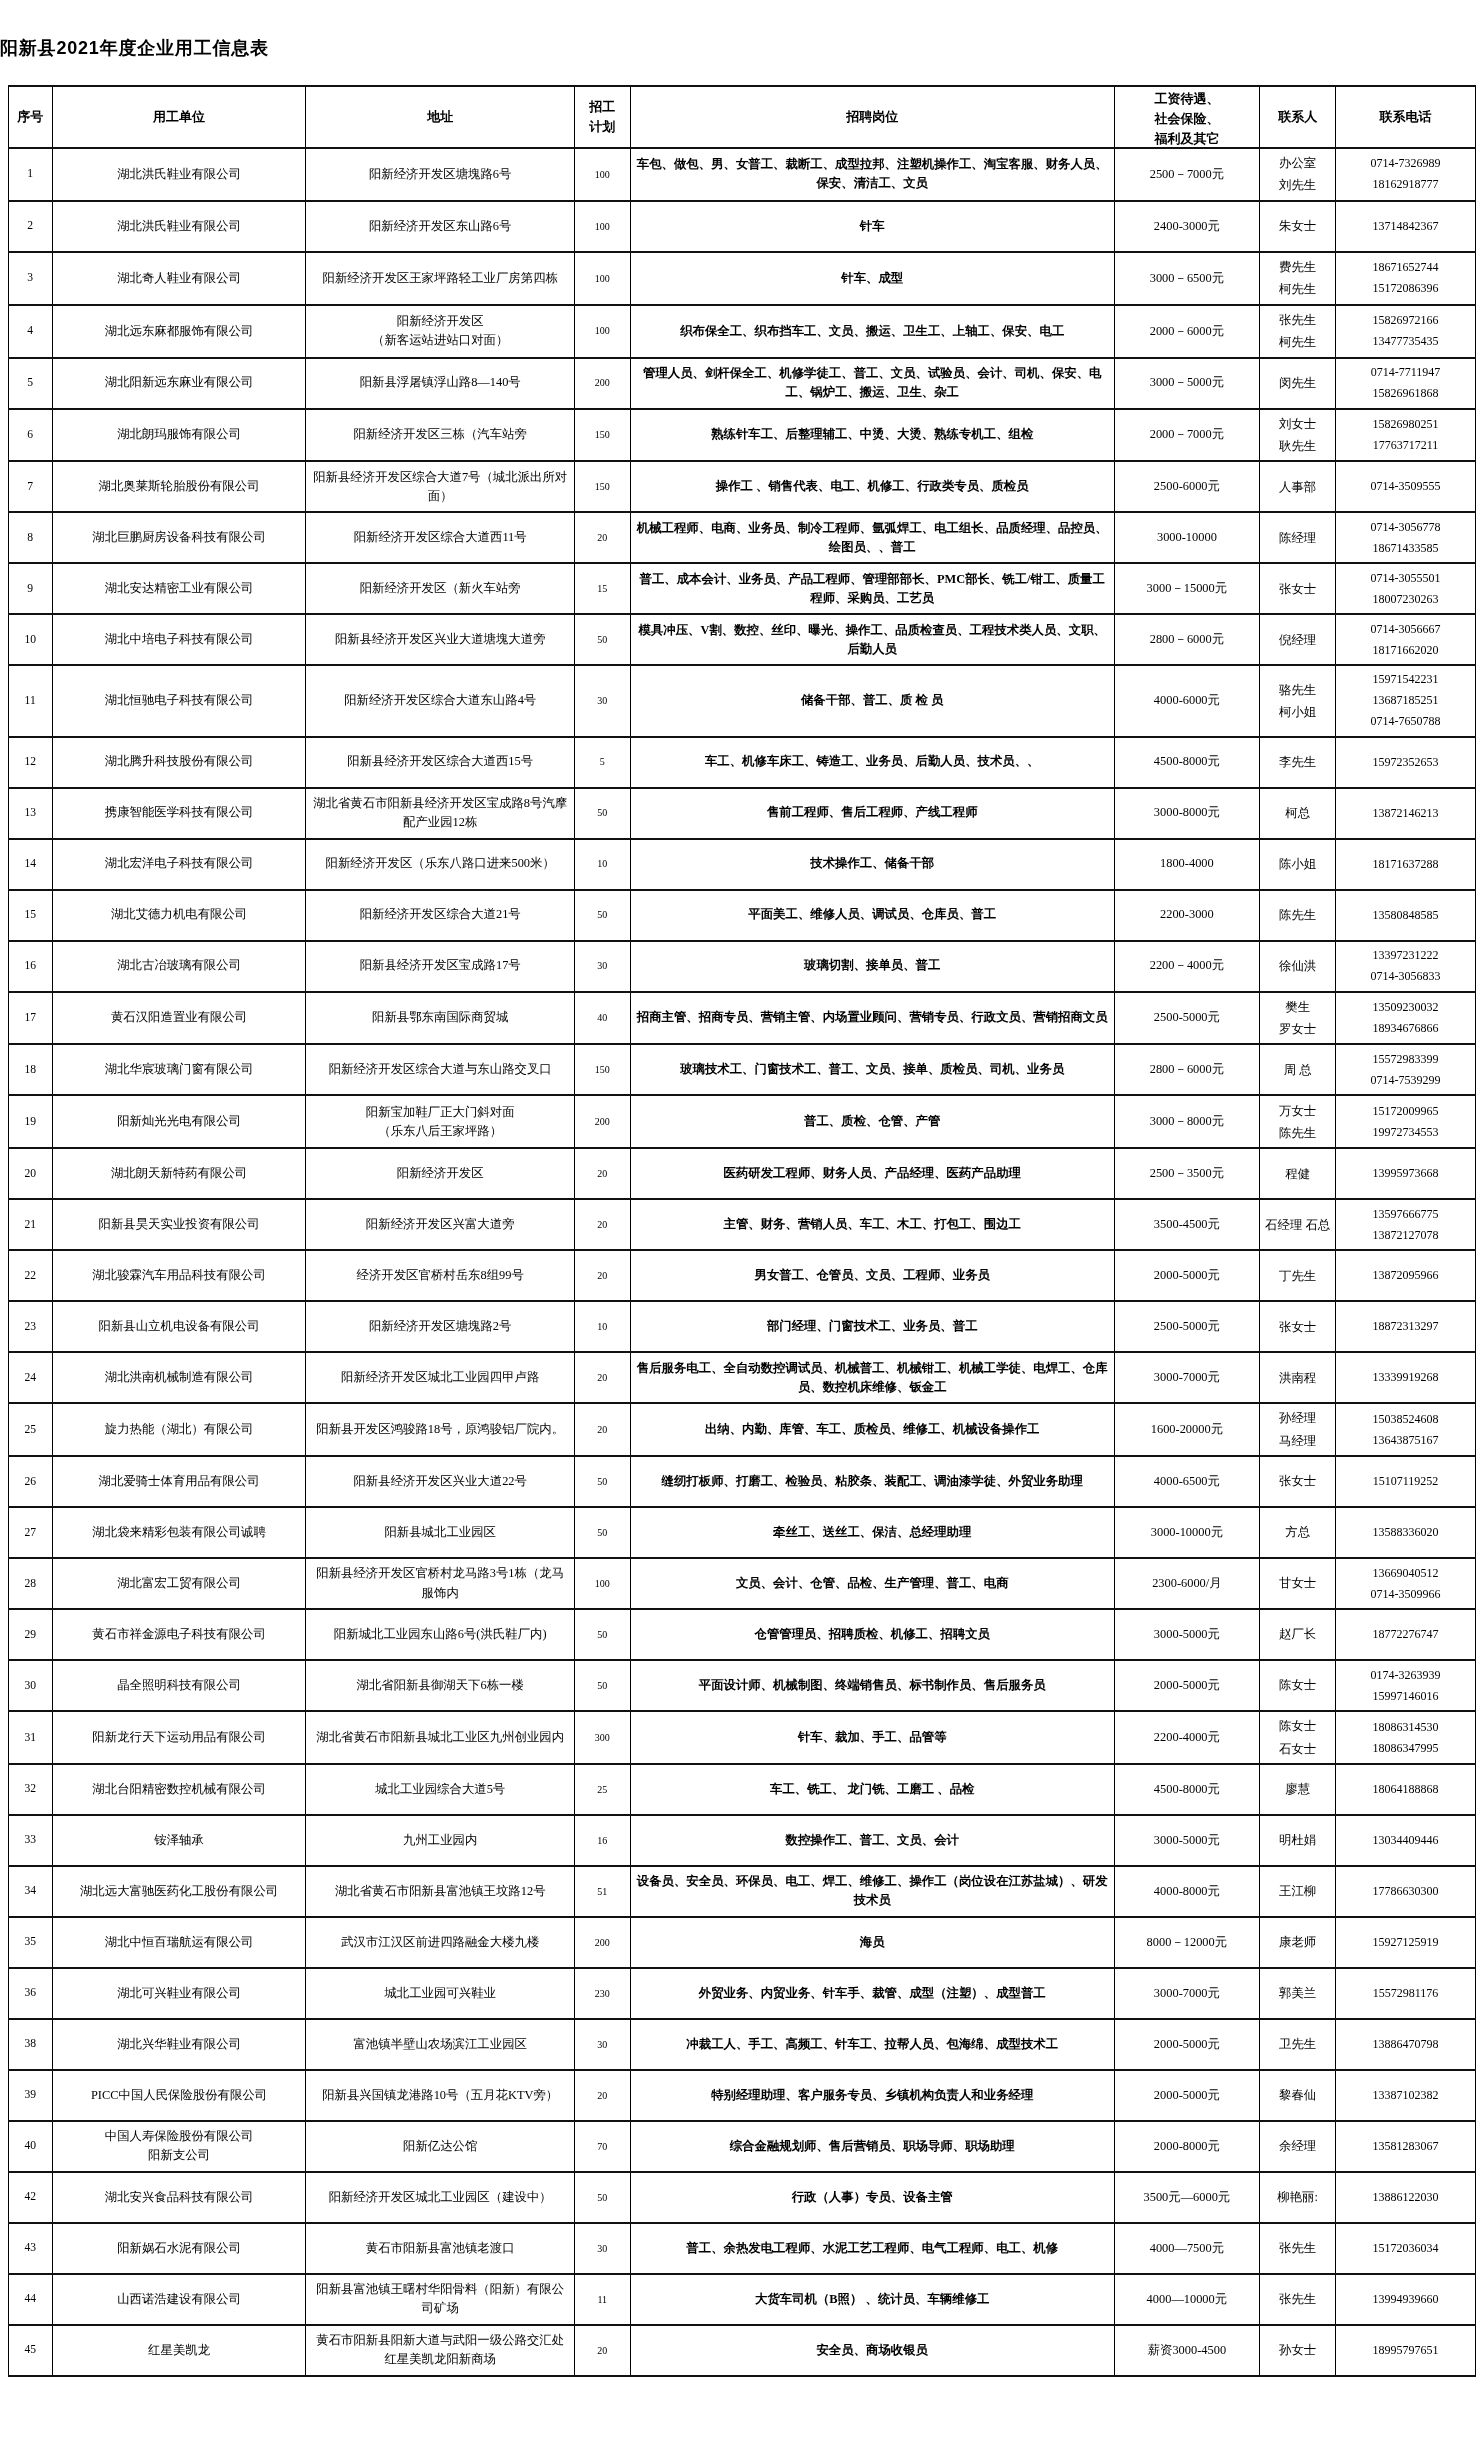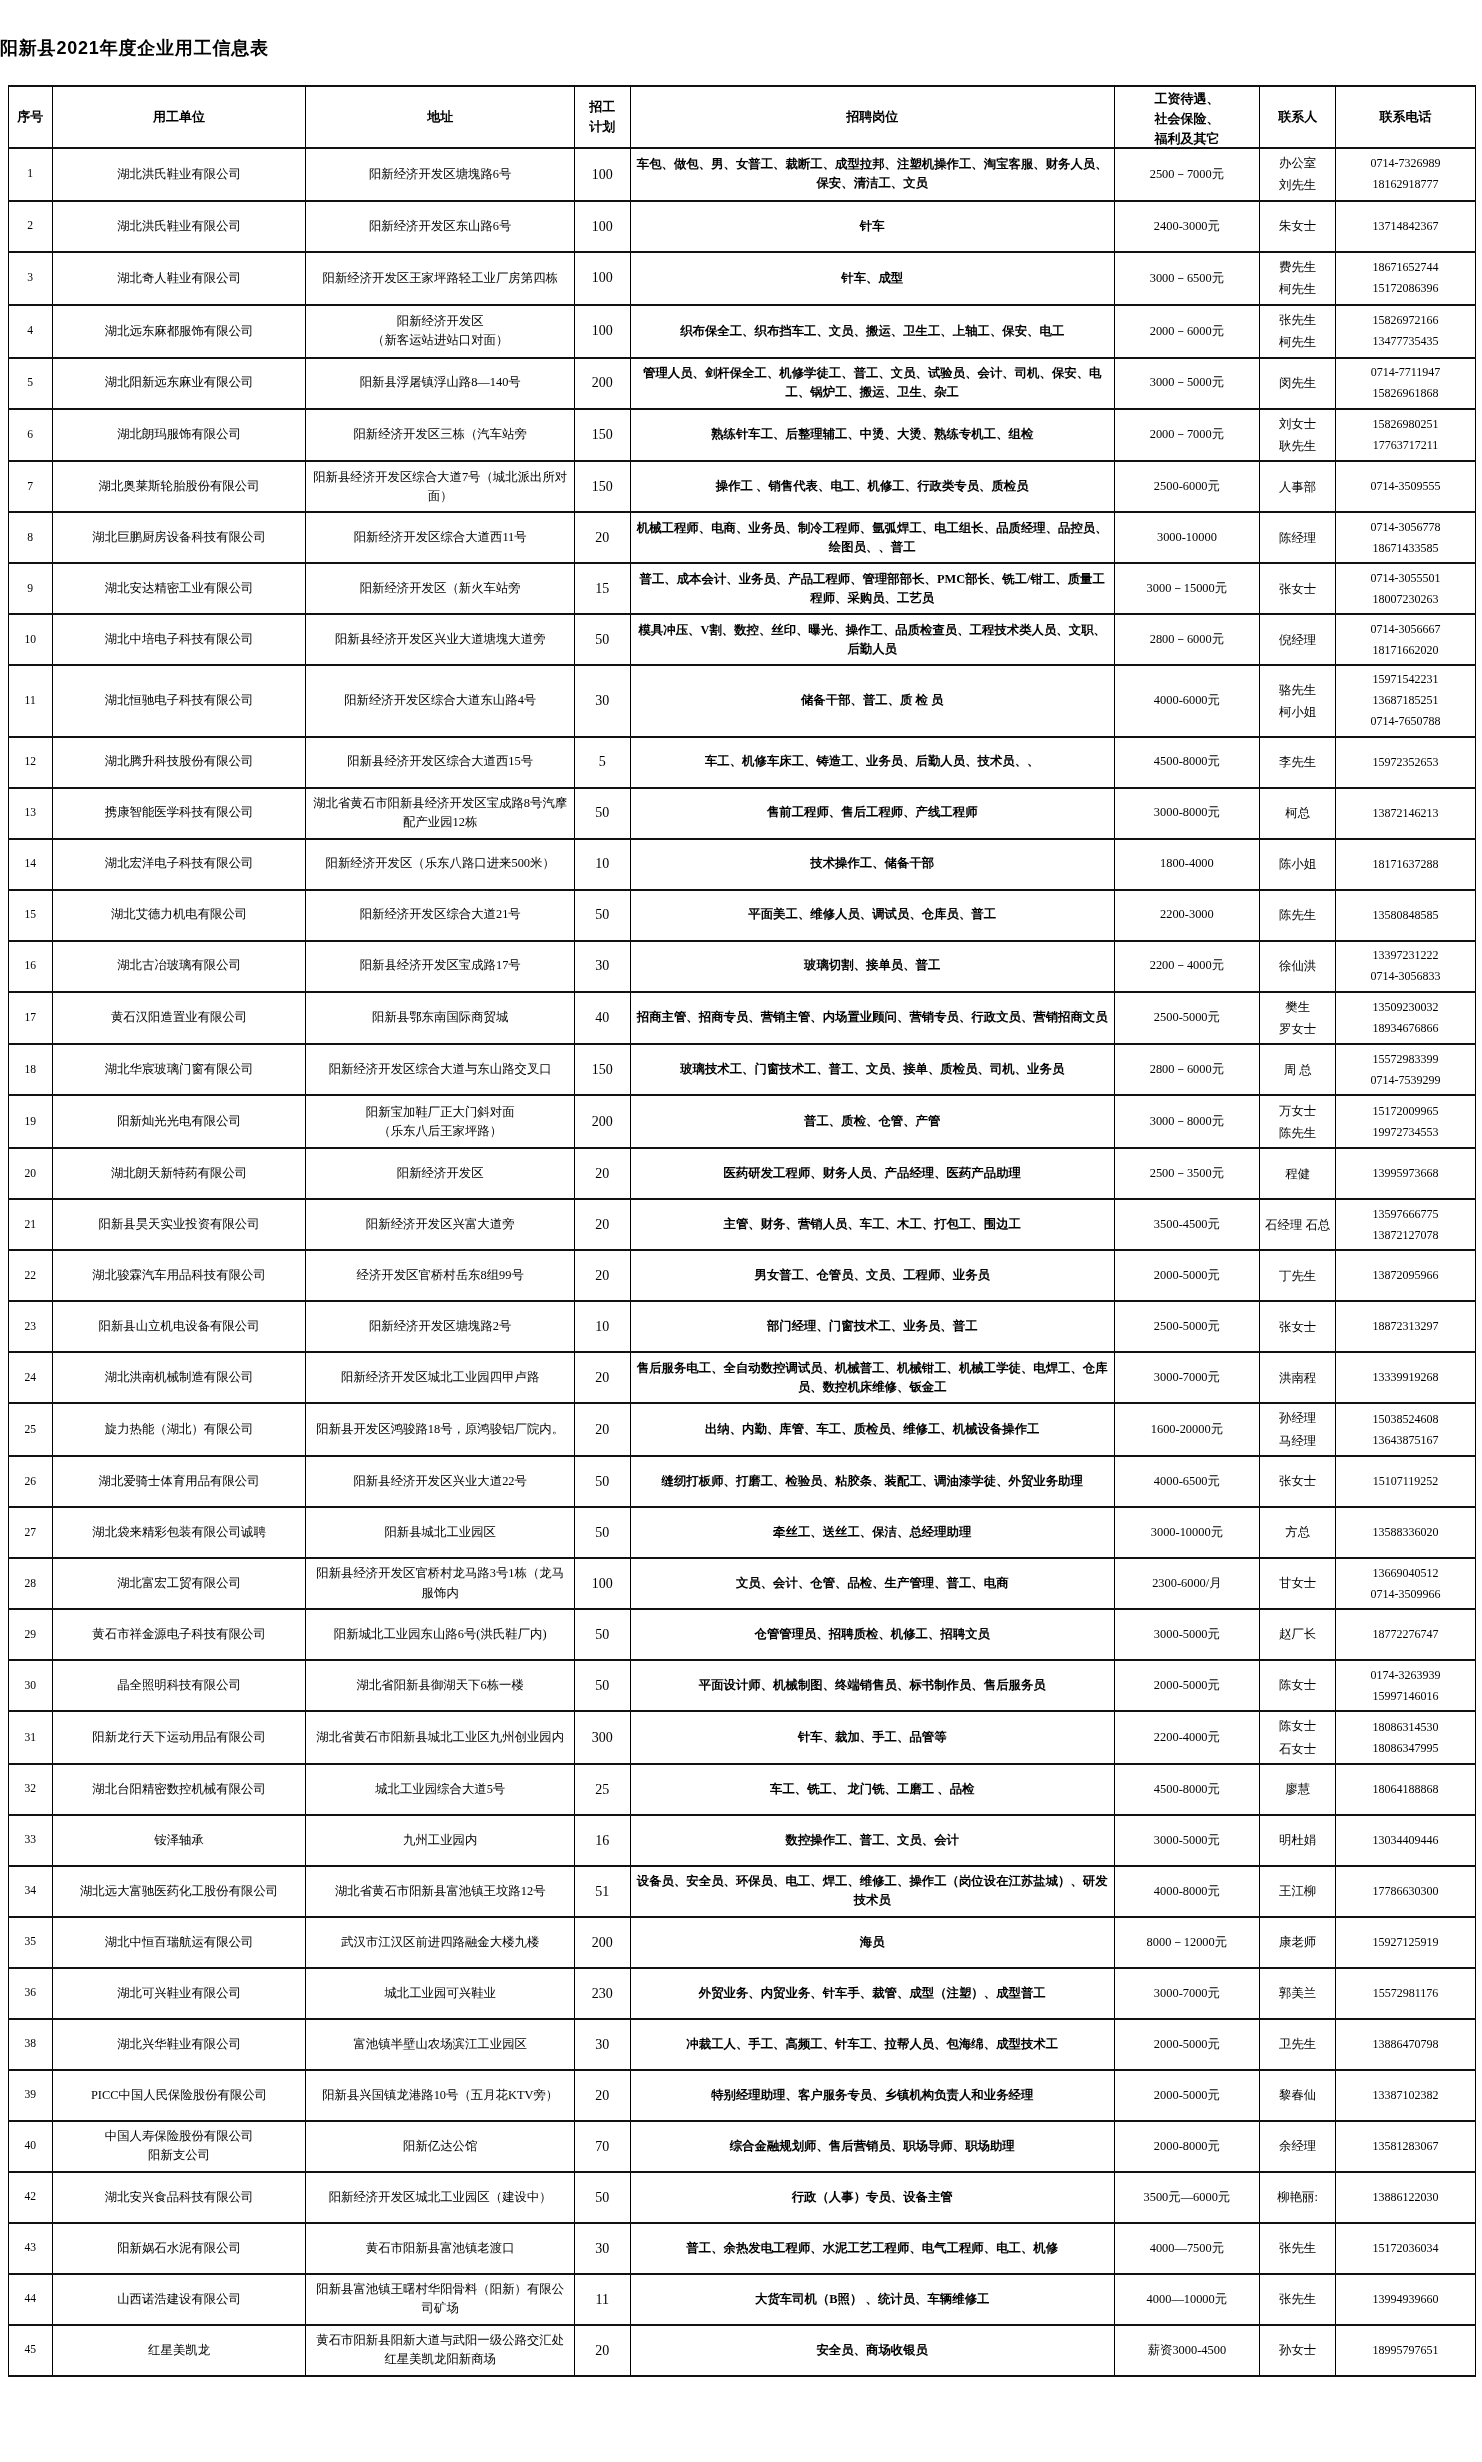--- a/index.html
+++ b/index.html
@@ -44,21 +44,21 @@
     height: 60px;
     padding: 1.5px 3.1px;
   }
   .emp-table thead th .hclip {
     max-height: 57px;
     overflow: hidden;
     line-height: 20px;
   }
   .emp-table tbody td { height: 51px; }
   .emp-table td.c0 { font-size: 11.6px; }            
-  .emp-table td.c3 { font-size: 14px; }            
+  .emp-table td.c3 { font-size: 10px; }            
   .emp-table td.c4 { padding: 3.1px 5.4px; font-weight: bold; }           
   .emp-table td.c6 { line-height: 1.8; }           
   .emp-table td.c7 { font-size: 12px; line-height: 1.75; } 
   col.w-no      { width: 3.0%; }
   col.w-company { width: 17.3%; }
   col.w-address { width: 18.3%; }
   col.w-plan    { width: 3.8%; }
   col.w-jobs    { width: 33.0%; }
   col.w-salary  { width: 9.9%; }
   col.w-contact { width: 5.2%; }

